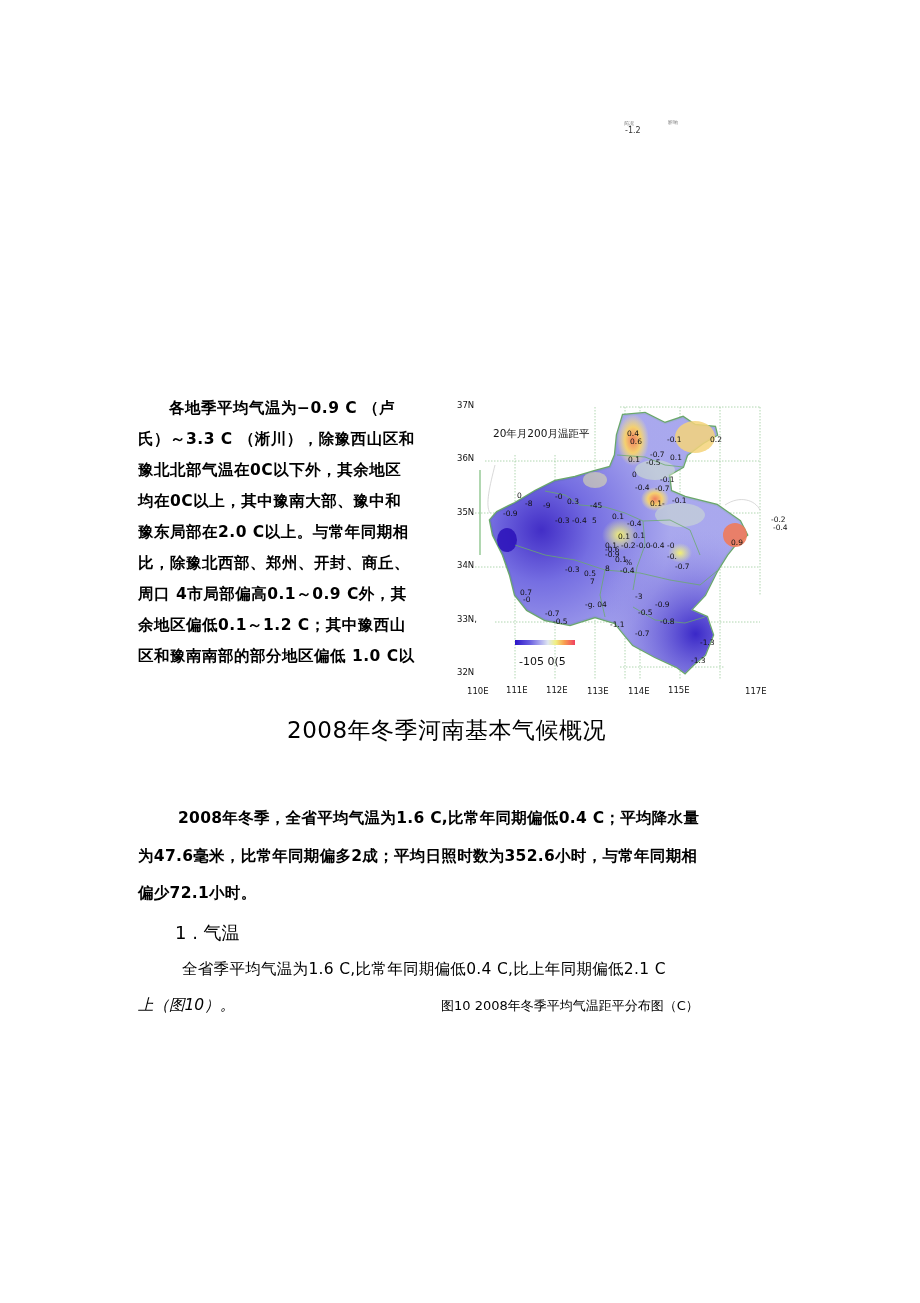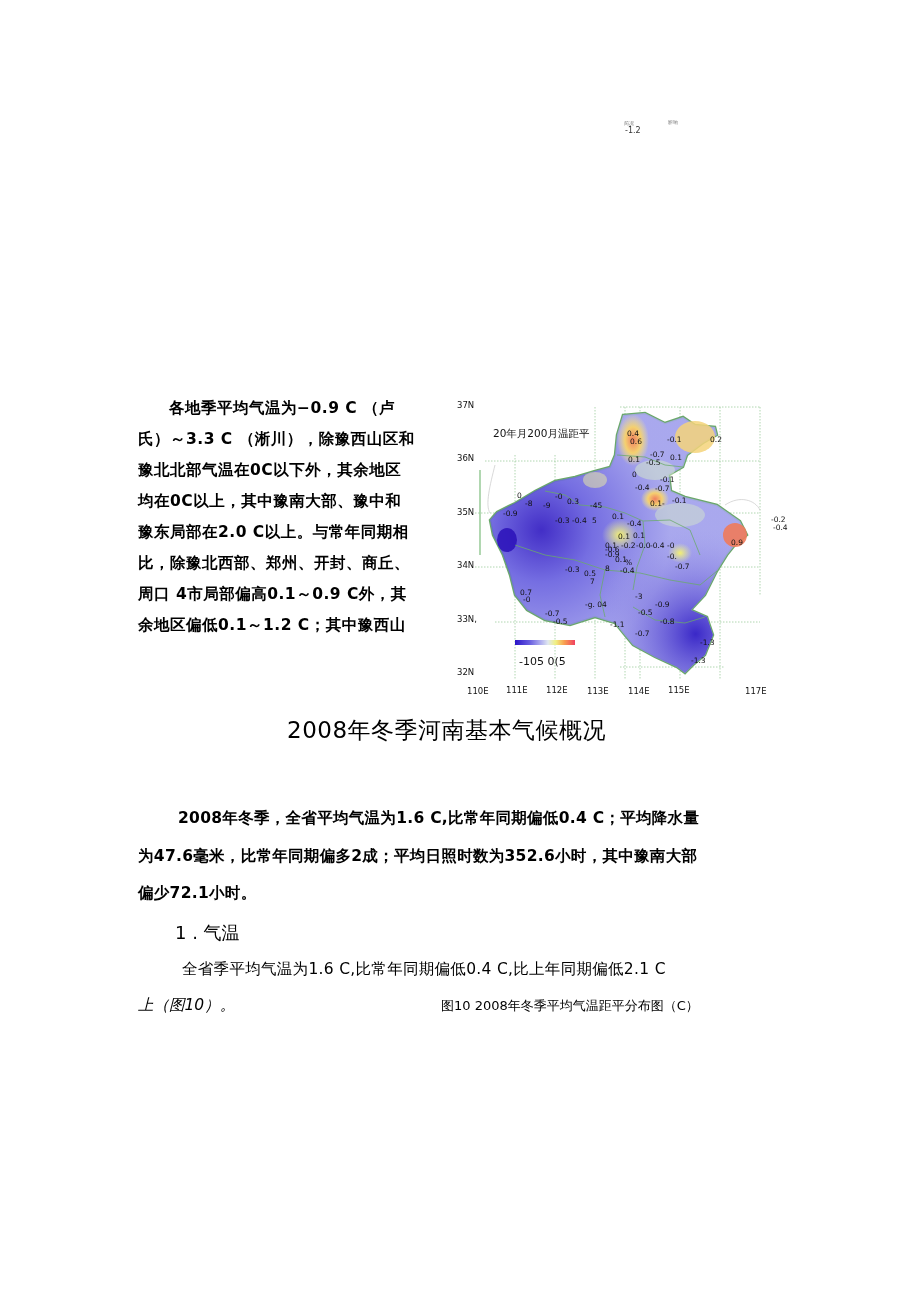--- a/index.html
+++ b/index.html
@@ -31,20 +31,21 @@
 
 <div class="abs para" style="left:138px; top:393px;">
   <div class="para-line" style="padding-left:31px;">各地季平均气温为−0.9 C （卢</div>
   <div class="para-line">氏）～3.3 C （淅川），除豫西山区和</div>
   <div class="para-line">豫北北部气温在0C以下外，其余地区</div>
   <div class="para-line">均在0C以上，其中豫南大部、豫中和</div>
   <div class="para-line">豫东局部在2.0 C以上。与常年同期相</div>
   <div class="para-line">比，除豫北西部、郑州、开封、商丘、</div>
   <div class="para-line">周口 4市局部偏高0.1～0.9 C外，其</div>
   <div class="para-line">余地区偏低0.1～1.2 C；其中豫西山</div>
+  <div class="para-line">区和豫南南部的部分地区偏低 1.0 C以</div>
 </div>
 
 <div class="map">
   <svg width="320" height="305" viewBox="0 0 320 305" style="position:absolute;left:0;top:0;">
     <defs>
       <radialGradient id="gWest" cx="0.2" cy="0.45" r="0.5">
         <stop offset="0" stop-color="#3018c0"></stop>
         <stop offset="0.4" stop-color="#6c64e0"></stop>
         <stop offset="1" stop-color="#a9a8ee"></stop>
       </radialGradient>
@@ -191,21 +192,21 @@
       <div class="map-val" style="left: 205px; top: 222px;">-0.8</div>
       <div class="map-val" style="left: 180px; top: 234px;">-0.7</div>
       <div class="map-val" style="left: 245px; top: 243px;">-1.3</div>
       <div class="map-val" style="left: 236px; top: 261px;">-1.3</div>
     </div>
 </div>
 
 <div class="abs title" style="left:287px; top:715px;">2008年冬季河南基本气候概况</div>
 
 <div class="abs body2" style="left:178px; top:808px;">2008年冬季，全省平均气温为1.6 C,比常年同期偏低0.4 C；平均降水量</div>
-<div class="abs body2" style="left:138px; top:846px;">为47.6毫米，比常年同期偏多2成；平均日照时数为352.6小时，其中豫南大部</div>
+<div class="abs body2" style="left:138px; top:846px;">为47.6毫米，比常年同期偏多2成；平均日照时数为352.6小时，与常年同期相</div>
 <div class="abs body2" style="left:138px; top:883px;">偏少72.1小时。</div>
 
 <div class="abs" style="left:175px; top:921px; font-size:18px; white-space:nowrap;">1 . 气温</div>
 
 <div class="abs" style="left:182px; top:959px; font-size:15.5px; white-space:nowrap; letter-spacing:0.3px;">全省季平均气温为1.6 C,比常年同期偏低0.4 C,比上年同期偏低2.1 C</div>
 <div class="abs" style="left:138px; top:995px; font-size:15.5px; white-space:nowrap;font-style:italic;">上（图10）。</div>
 
 <div class="abs caption" style="left:441px; top:997px;">图10 2008年冬季平均气温距平分布图（C）</div>
 
 </body></html>

